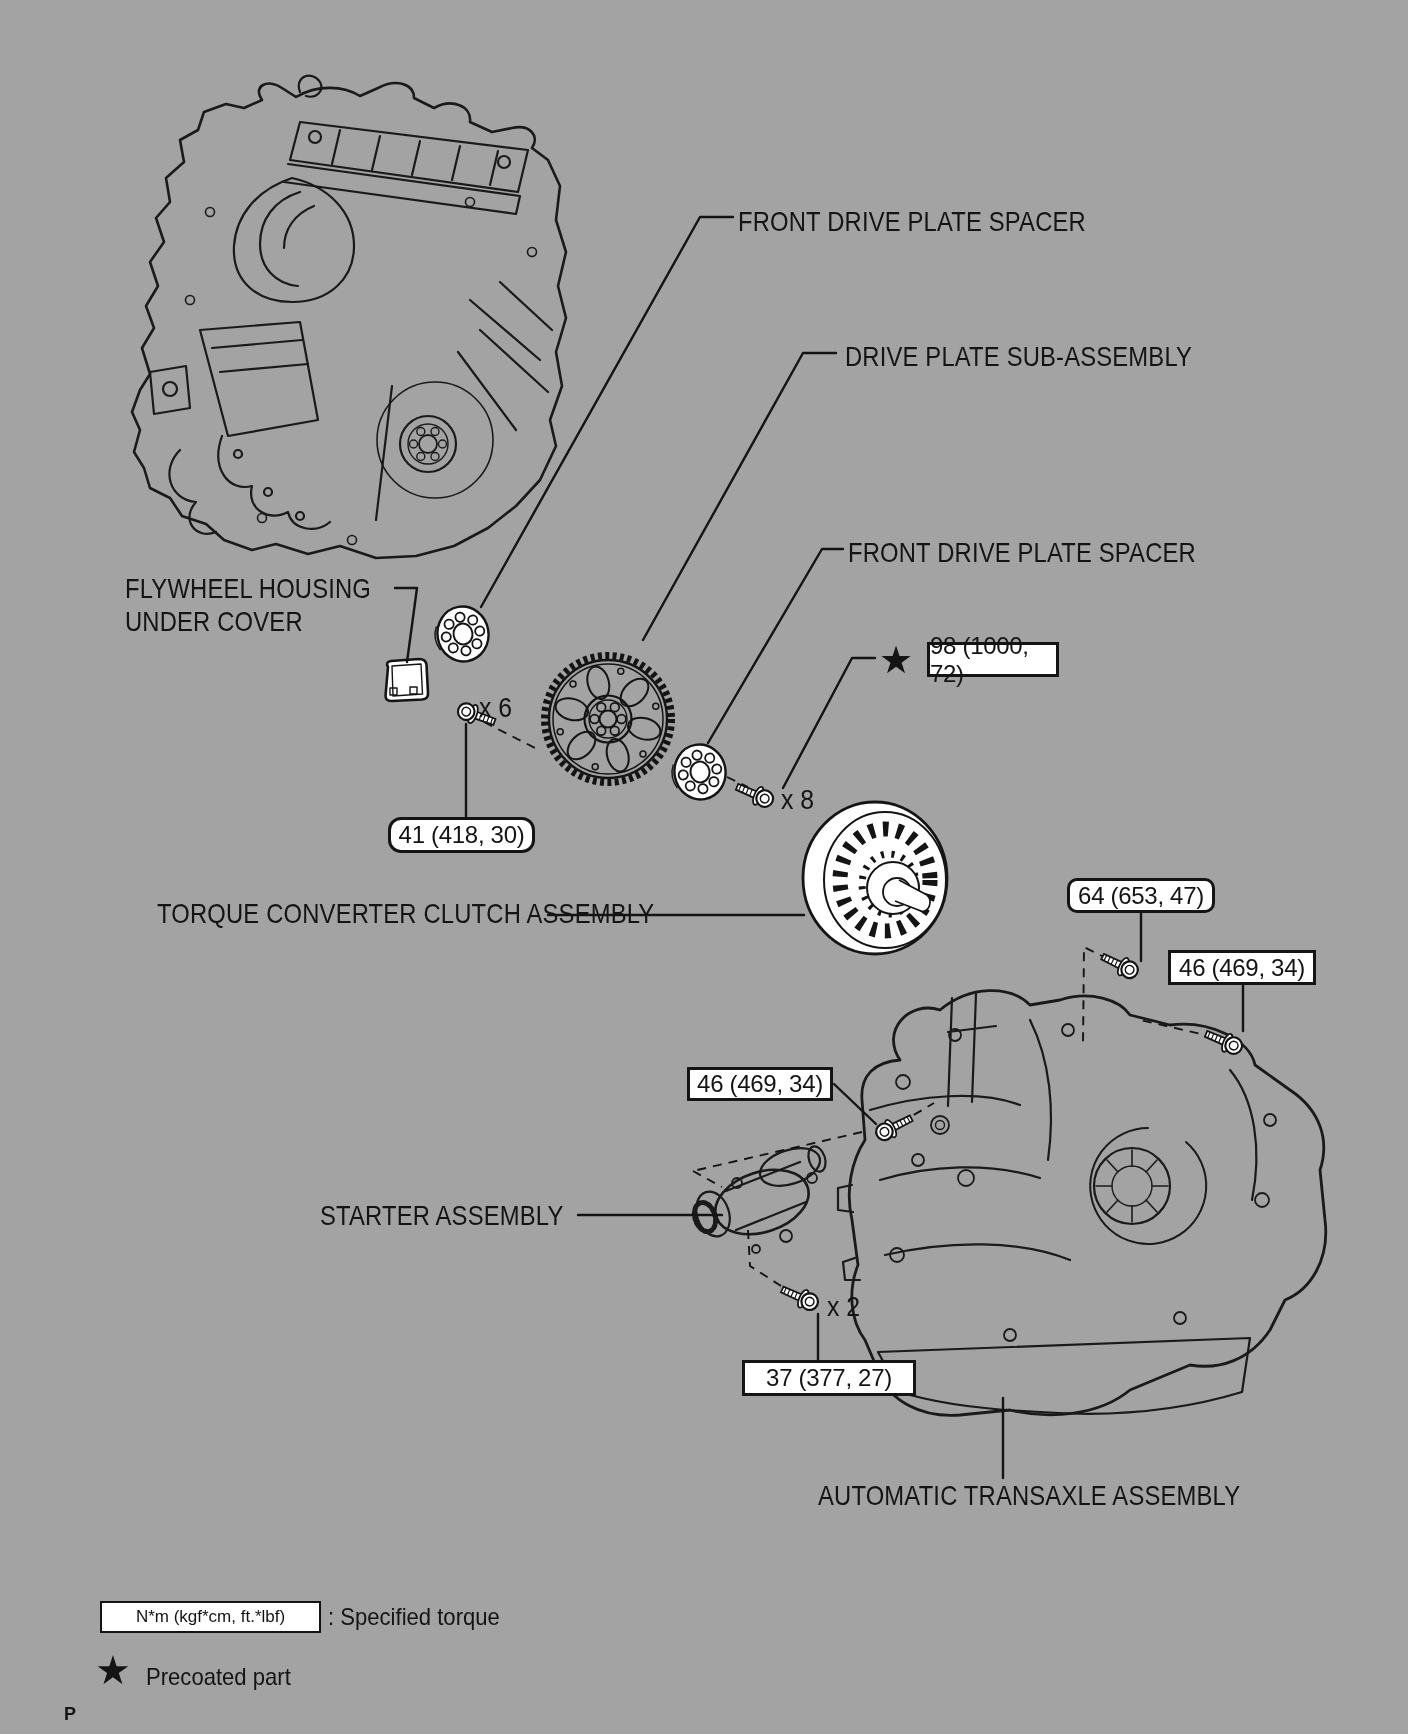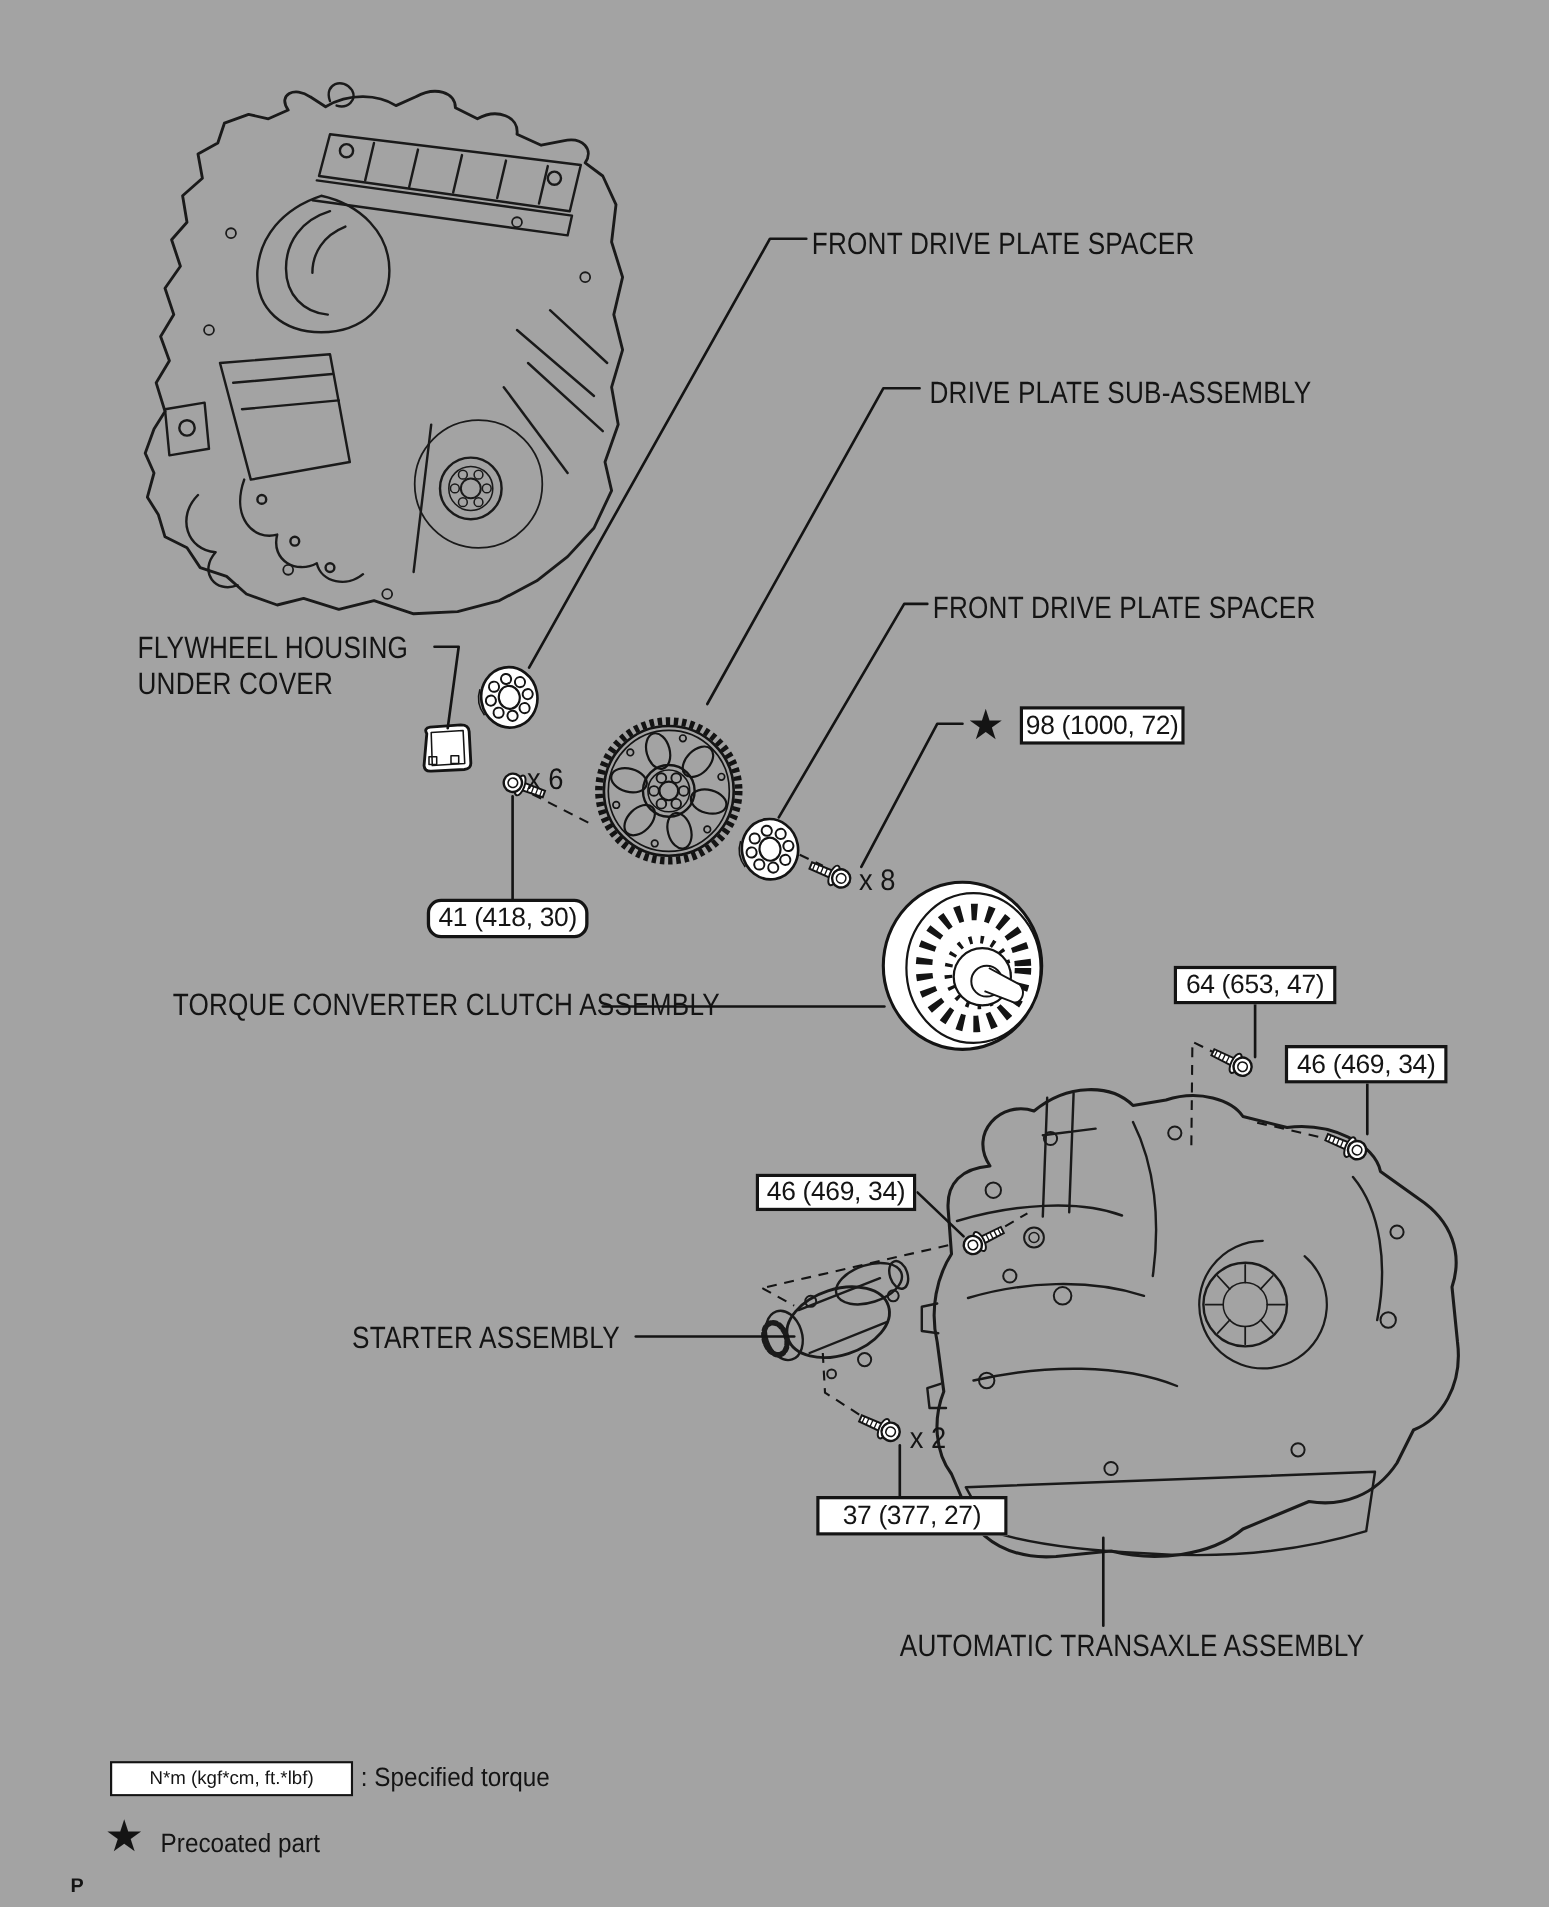--- a/index.html
+++ b/index.html
@@ -254,23 +254,23 @@
 <div class="txt lbl" style="left:125px;top:573px;">FLYWHEEL HOUSING</div>
 <div class="txt lbl" style="left:125px;top:606px;">UNDER COVER</div>
 <div class="txt lbl" style="left:157px;top:898px;">TORQUE CONVERTER CLUTCH ASSEMBLY</div>
 <div class="txt lbl" style="left:320px;top:1200px;">STARTER ASSEMBLY</div>
 <div class="txt lbl" style="left:818px;top:1480px;">AUTOMATIC TRANSAXLE ASSEMBLY</div>
 
 <div class="txt mult" style="left:479px;top:693px;">x 6</div>
 <div class="txt mult" style="left:781px;top:785px;">x 8</div>
 <div class="txt mult" style="left:827px;top:1292px;">x 2</div>
 
-<div class="tbox" style="left:927px;top:642px;width:150px;height:35px;">98 (1000, 72)</div>
+<div class="tbox" style="left:927px;top:642px;width:132px;height:35px;">98 (1000, 72)</div>
 <div class="tbox" style="left:388px;top:817px;width:147px;height:36px;border-radius:13px;">41 (418, 30)</div>
-<div class="tbox" style="left:1067px;top:878px;width:148px;height:35px;">64 (653, 47)</div>
+<div class="tbox" style="left:1067px;top:878px;width:148px;height:35px;border-radius:10px;">64 (653, 47)</div>
 <div class="tbox" style="left:1168px;top:950px;width:148px;height:35px;">46 (469, 34)</div>
 <div class="tbox" style="left:687px;top:1067px;width:146px;height:34px;">46 (469, 34)</div>
 <div class="tbox" style="left:742px;top:1360px;width:174px;height:36px;">37 (377, 27)</div>
 
 <div class="star" style="left:879px;top:641px;font-size:38px;">★</div>
 
 <div class="legend-units" style="left:100px;top:1601px;width:221px;height:32px;">N*m (kgf*cm, ft.*lbf)</div>
 <div class="txt legend-desc" style="left:328px;top:1603px;">: Specified torque</div>
 <div class="star" style="left:95px;top:1650px;font-size:40px;">★</div>
 <div class="txt legend-desc" style="left:146px;top:1663px;">Precoated part</div>

